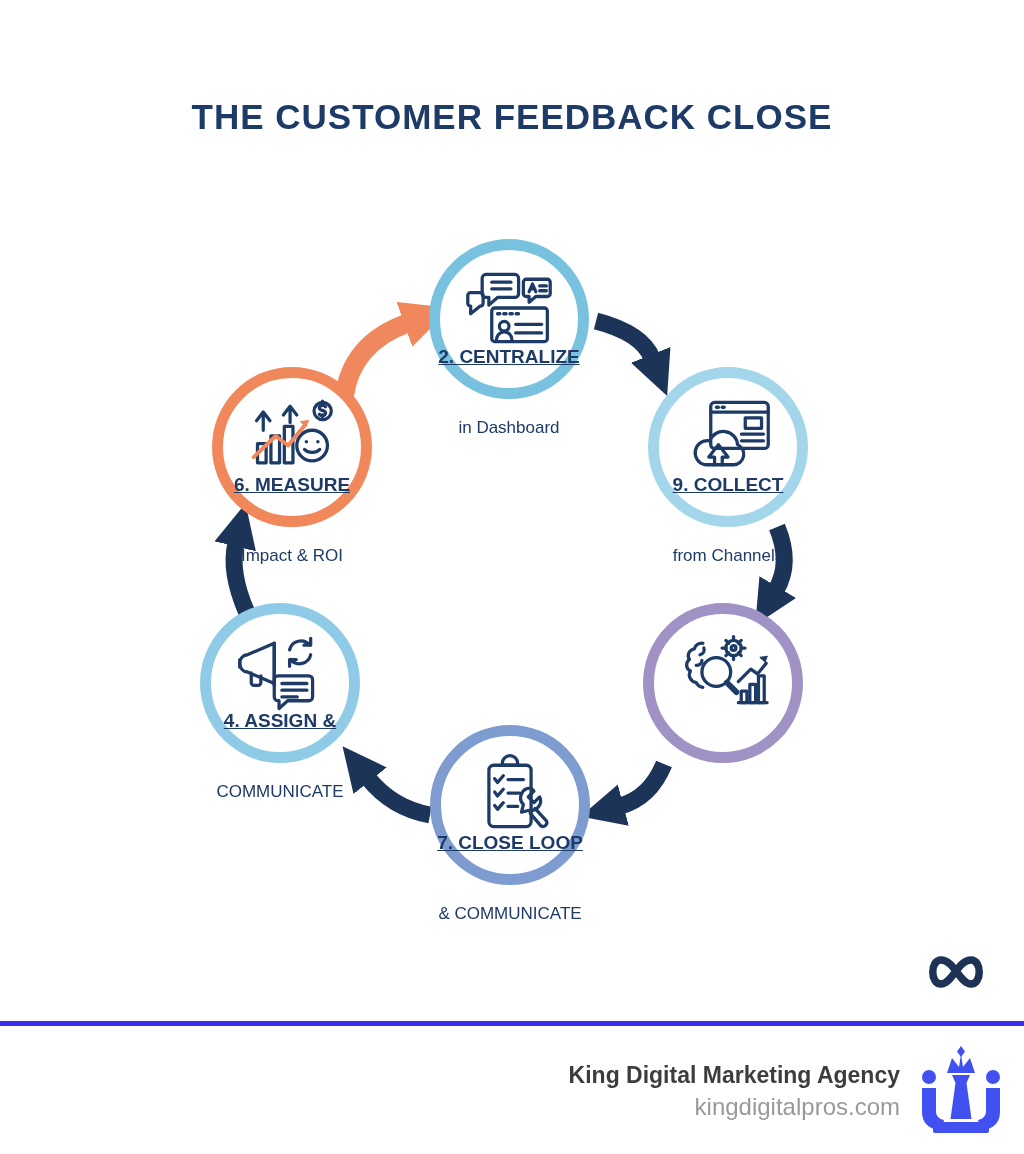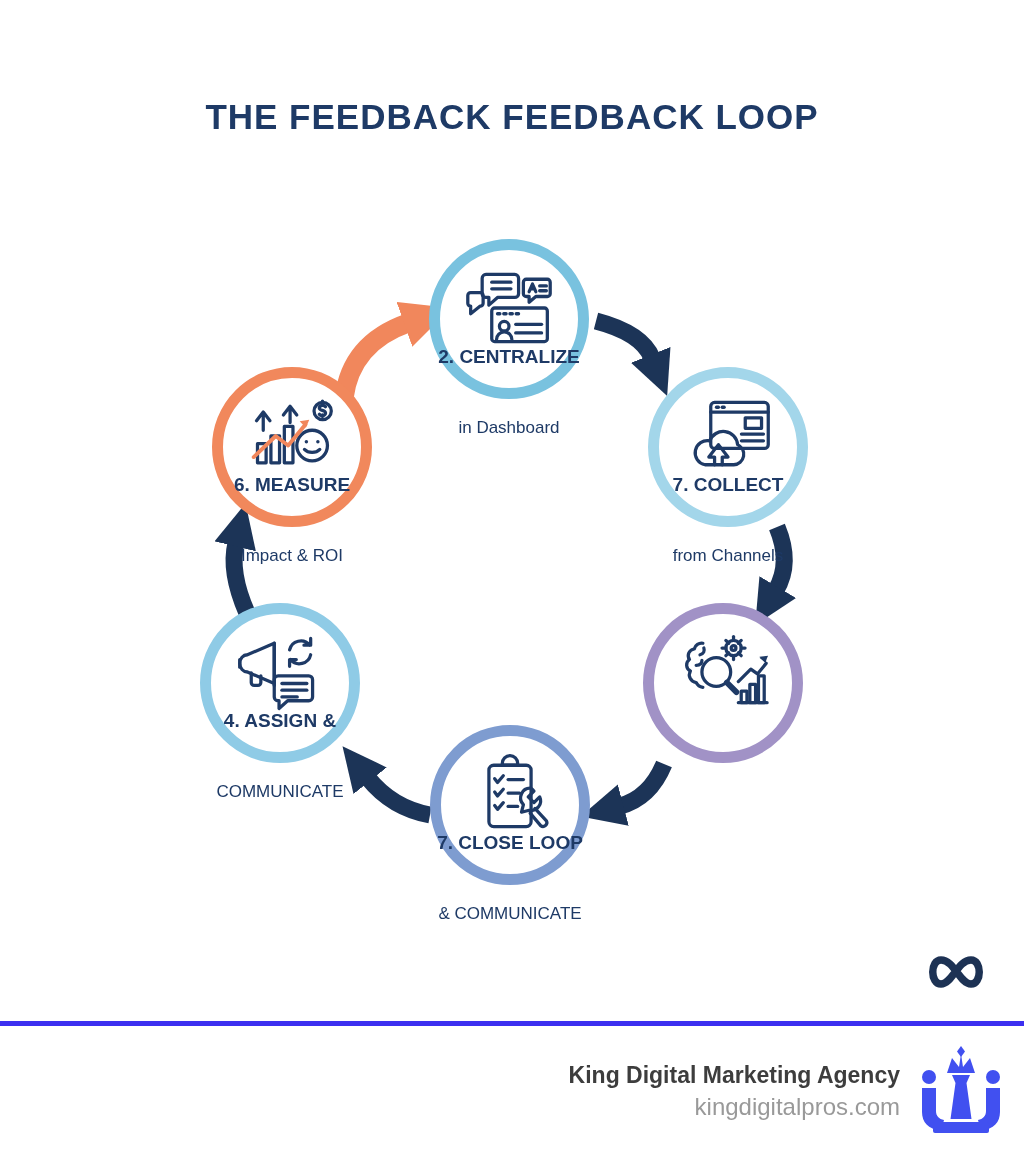--- a/index.html
+++ b/index.html
@@ -11,40 +11,40 @@
 
   .diagram{position:absolute;inset:0;}
   .arrows-layer{position:absolute;left:0;top:0;pointer-events:none;}
 
   .step{position:absolute;width:160px;height:160px;}
   .ring{width:160px;height:160px;border-radius:50%;border:11px solid #ccc;
     box-sizing:border-box;background:#fff;display:flex;justify-content:center;}
   .icon{margin-top:18px;}
   .label{position:absolute;top:106px;left:50%;transform:translateX(-50%);
     width:240px;text-align:center;color:var(--navy);line-height:1.25;}
-  .label .line1{font-weight:bold;font-size:19px;}
+  .label .line1{font-weight:bold;font-size:19px;text-decoration:underline;}
   .label .line2{font-size:17px;margin-top:48px;}
 
   .infinity{position:absolute;left:924px;top:948px;}
 
   .footer-line{position:absolute;left:0;top:1021px;width:1024px;height:5px;background:var(--footer-line);}
   .footer-text{position:absolute;top:1062px;right:124px;text-align:right;margin-left:22px;}
   .footer-company{font-size:23px;font-weight:bold;color:var(--footer-text);}
   .footer-site{font-size:24px;color:var(--footer-muted);margin-top:4px;}
   .footer-logo{position:absolute;left:920px;top:1046px;}
 
   svg .ln{fill:none;stroke:var(--navy);stroke-width:3.4;stroke-linecap:round;stroke-linejoin:round;}
   svg .lnf{fill:var(--navy);stroke:none;}
 </style>
 </head>
 <body>
 
 <div id="canvas">
 
-  <div class="title">THE FEEDBACK FEEDBACK LOOP</div>
+  <div class="title">THE CUSTOMER FEEDBACK CLOSE</div>
 
   <div class="diagram">
 
     <svg class="arrows-layer" width="1024" height="1154" viewBox="0 0 1024 1154">
       <defs>
         <marker id="ah-navy" orient="auto" markerWidth="3" markerHeight="3" refX="0.2" refY="1.25">
           <path d="M0,0 L2.6,1.25 L0,2.5 Z" fill="#1c3457"></path>
         </marker>
         <marker id="ah-orange" orient="auto" markerWidth="3" markerHeight="3" refX="0.2" refY="1.25">
           <path d="M0,0 L2.6,1.25 L0,2.5 Z" fill="#f1875c"></path>
@@ -95,21 +95,21 @@
               <line x1="42" y1="10" x2="44" y2="10"></line>
             <rect x="66" y="21" width="17" height="11"></rect>
             <line x1="62" y1="38" x2="85" y2="38"></line>
             <line x1="62" y1="45" x2="85" y2="45"></line>
             <path d="M24 70 h30 a11 11 0 0 0 4 -21 a15 15 0 0 0 -29 -4 a12 12 0 0 0 -5 25 z"></path>
             <path d="M34 70 v-8 h-6 l10 -13 l10 13 h-6 v8"></path>
           </g>
         </svg>
       </div>
       <div class="label">
-        <div class="line1">7. COLLECT</div>
+        <div class="line1">9. COLLECT</div>
         <div class="line2">from Channels</div>
       </div>
     </div>
 
     <div class="step" style="left:643px;top:603px;">
       <div class="ring" style="border-color: rgb(161, 146, 198);">
         <svg class="icon" width="92" height="80" viewBox="0 0 96 80">
           <g class="ln">
             <path d="M27 10 a8 8 0 0 0 -9 6 a7 7 0 0 0 -5 11 a7 7 0 0 0 1 12 a8 8 0 0 0 6 12 a9 9 0 0 0 7 5"></path>
             <path d="M24 22 c4 -1 5 -4 4 -7 m-8 18 c4 0 6 -2 6 -5"></path>

